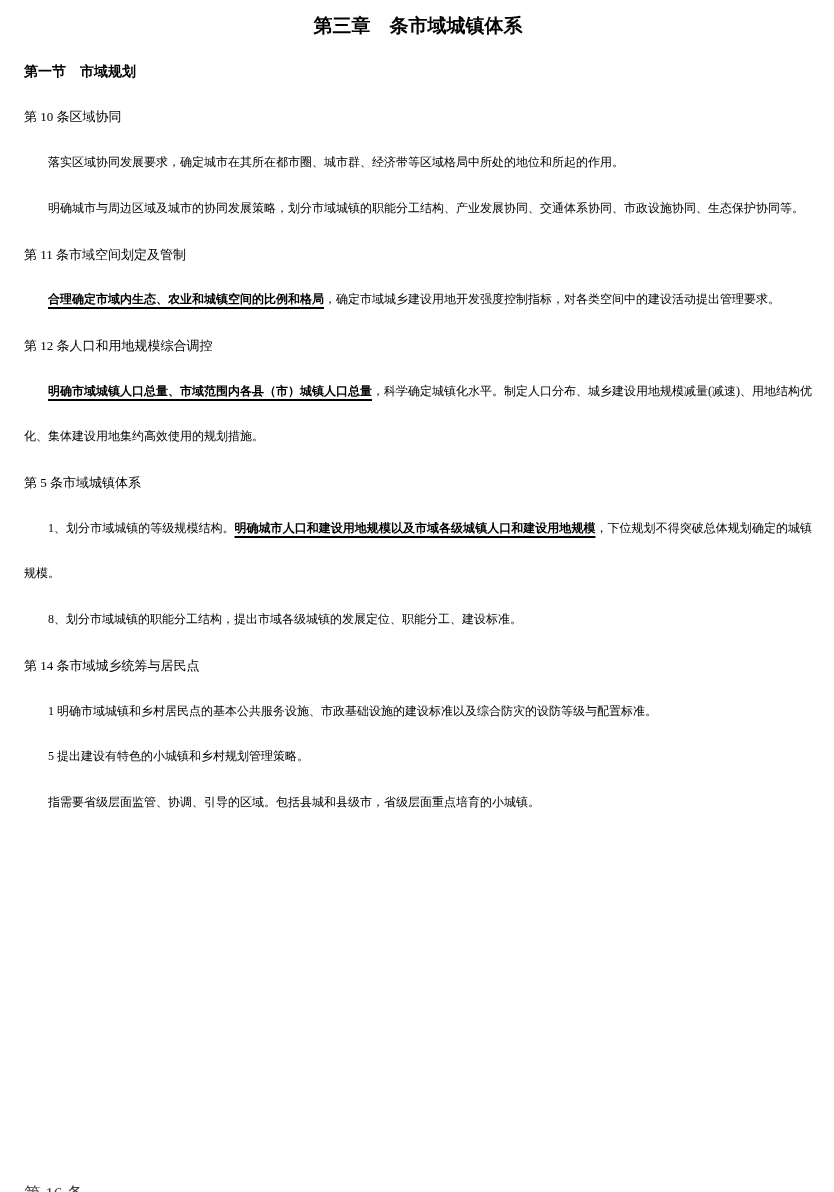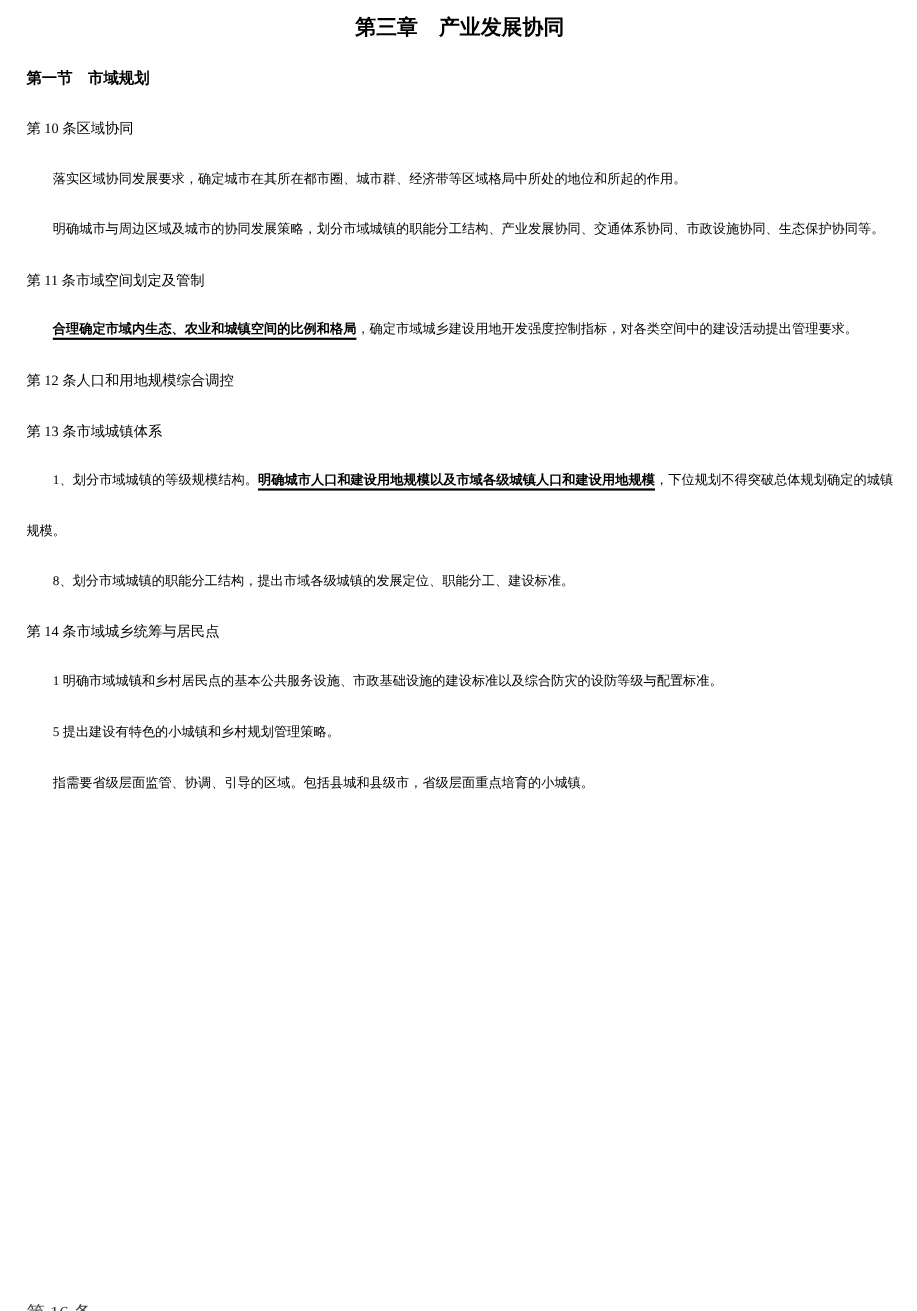--- a/index.html
+++ b/index.html
@@ -62,34 +62,35 @@
     line-height: 17px;
     margin-top: 1px;
     white-space: nowrap;
   }
 </style>
 </head>
 <body>
 
 <div class="page">
 
-  <div class="chapter-title">第三章　产业发展协同</div>
+  <div class="chapter-title">第三章　条市域城镇体系</div>
 
   <div class="section-title">第一节　市域规划</div>
 
   <div class="article-heading">第 10 条区域协同</div>
   <p class="para"><span>落实区域协同发展要求，确定城市在其所在都市圈、城市群、经济带等区域格局中所处的地位和所起的作用。</span></p>
   <p class="para"><span>明确城市与周边区域及城市的协同发展策略，划分市域城镇的职能分工结构、产业发展协同、交通体系协同、市政设施协同、生态保护协同等。</span></p>
 
   <div class="article-heading">第 11 条市域空间划定及管制</div>
   <p class="para"><span class="em">合理确定市域内生态、农业和城镇空间的比例和格局</span><span>，确定市域城乡建设用地开发强度控制指标，对各类空间中的建设活动提出管理要求。</span></p>
 
   <div class="article-heading">第 12 条人口和用地规模综合调控</div>
+  <p class="para"><span class="em">明确市域城镇人口总量、市域范围内各县（市）城镇人口总量</span><span>，科学确定城镇化水平。制定人口分布、城乡建设用地规模减量(减速)、用地结构优化、集体建设用地集约高效使用的规划措施。</span></p>
 
-  <div class="article-heading">第 13 条市域城镇体系</div>
+  <div class="article-heading">第 5 条市域城镇体系</div>
   <p class="para"><span>1、划分市域城镇的等级规模结构。</span><span class="em">明确城市人口和建设用地规模以及市域各级城镇人口和建设用地规模</span><span>，下位规划不得突破总体规划确定的城镇规模。</span></p>
   <p class="para"><span>8、划分市域城镇的职能分工结构，提出市域各级城镇的发展定位、职能分工、建设标准。</span></p>
 
   <div class="article-heading">第 14 条市域城乡统筹与居民点</div>
   <p class="para"><span>1 明确市域城镇和乡村居民点的基本公共服务设施、市政基础设施的建设标准以及综合防灾的设防等级与配置标准。</span></p>
   <p class="para"><span>5 提出建设有特色的小城镇和乡村规划管理策略。</span></p>
 
   <p class="para"><span>指需要省级层面监管、协调、引导的区域。包括县城和县级市，省级层面重点培育的小城镇。</span></p>
 
 </div>

